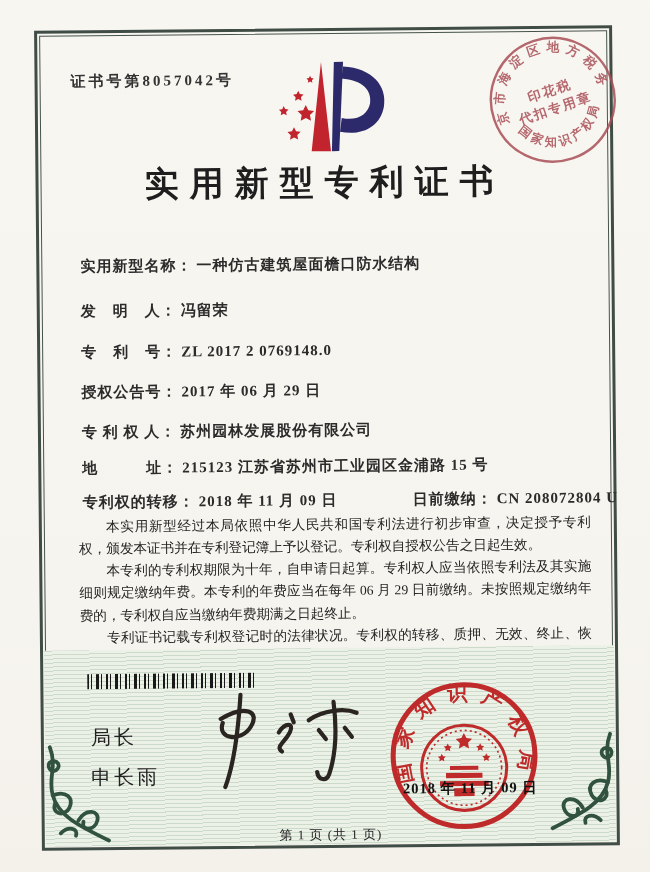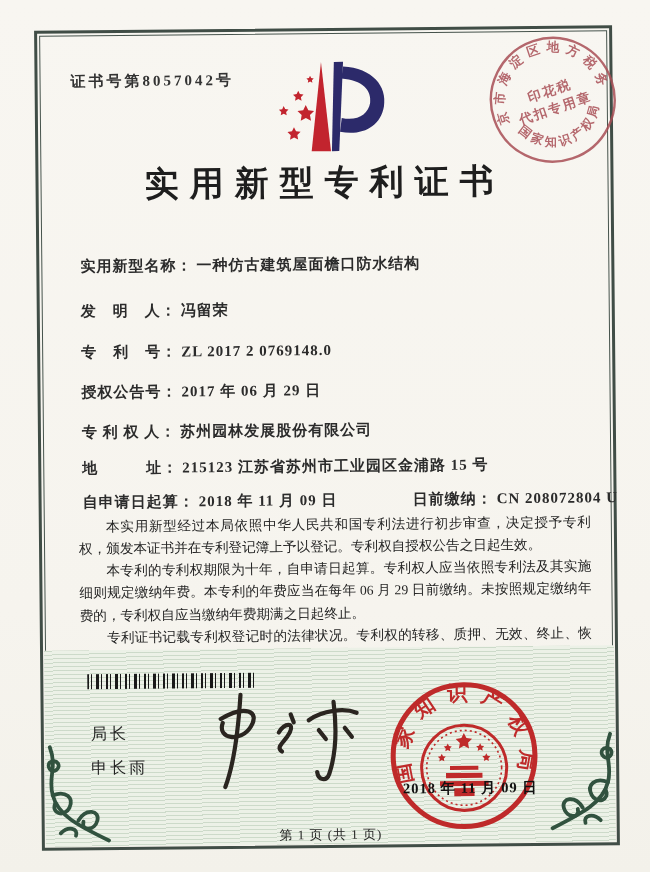--- a/index.html
+++ b/index.html
@@ -19,21 +19,21 @@
   .f-label{font-weight:700;color:#2b2b2b;letter-spacing:1px;}
   .f-value{font-weight:600;color:#2b2b2b;letter-spacing:1px;margin-left:4px;}
   .f-col2{position:absolute;left:330px;top:0;white-space:nowrap;}
   .body-text{position:absolute;left:40px;top:486px;width:512px;}
   .body-text p{margin:0;text-indent:2em;font-size:13.6px;line-height:1.63;text-align:justify;color:#242424;}
   .green-band{position:absolute;left:4px;right:4px;bottom:4px;height:196px;
       background-color:#ecf1e7;
       background-image:repeating-linear-gradient(179deg,rgba(122,158,124,.28) 0 1px,rgba(255,255,255,0) 1px 4px);}
   .barcode{position:absolute;left:43px;top:24px;width:168px;height:15px;
       background:repeating-linear-gradient(90deg,#191919 0 2px,transparent 2px 4px,#191919 4px 5px,transparent 5px 9px,#191919 9px 12px,transparent 12px 14px,#191919 14px 15px,transparent 15px 19px);}
-  .director{position:absolute;left:46px;top:74px;font-size:16px;letter-spacing:3px;color:#222;font-family:Liberation Serif, serif;}
+  .director{position:absolute;left:46px;top:74px;font-size:20px;letter-spacing:3px;color:#222;font-family:Liberation Serif, serif;}
   .director div{margin-bottom:13px;}
   .signature{position:absolute;left:146px;top:40px;width:180px;height:110px;}
   .seal{position:absolute;left:338px;top:28px;width:162px;height:162px;}
   .seal-date{position:absolute;left:320px;top:132px;width:210px;text-align:center;
       font-size:14.5px;font-weight:600;color:#111;letter-spacing:1px;}
   .page-info{position:absolute;left:0;right:0;top:178px;text-align:center;font-size:13px;color:#222;letter-spacing:1px;}
   .orn{position:absolute;width:80px;height:104px;}
   .orn-left{left:-6px;top:94px;}
   .orn-right{right:-6px;top:86px;transform:scaleX(-1);}
   .seal-ring-text{font-size:20px;font-weight:700;letter-spacing:12px;fill:#bf2a2a;}
@@ -107,21 +107,21 @@
         <span class="f-label">授权公告号：</span><span class="f-value">2017 年 06 月 29 日</span>
       </div>
       <div class="f-row" style="top:392px">
         <span class="f-label">专 利 权 人：</span><span class="f-value">苏州园林发展股份有限公司</span>
       </div>
       <div class="f-row" style="top:428px">
         <span class="f-label">地　　　址：</span><span class="f-value">215123 江苏省苏州市工业园区金浦路 15 号</span>
       </div>
       <div class="f-row" style="top:462px">
         <span>
-          <span class="f-label">自申请日起算：</span><span class="f-value">2018 年 11 月 09 日</span>
+          <span class="f-label">专利权的转移：</span><span class="f-value">2018 年 11 月 09 日</span>
         </span>
         <span class="f-col2">
           <span class="f-label">日前缴纳：</span><span class="f-value">CN 208072804 U</span>
         </span>
       </div>
     </div>
 
     <div class="body-text">
       <p>本实用新型经过本局依照中华人民共和国专利法进行初步审查，决定授予专利权，颁发本证书并在专利登记簿上予以登记。专利权自授权公告之日起生效。</p>
       <p>本专利的专利权期限为十年，自申请日起算。专利权人应当依照专利法及其实施细则规定缴纳年费。本专利的年费应当在每年 06 月 29 日前缴纳。未按照规定缴纳年费的，专利权自应当缴纳年费期满之日起终止。</p>

